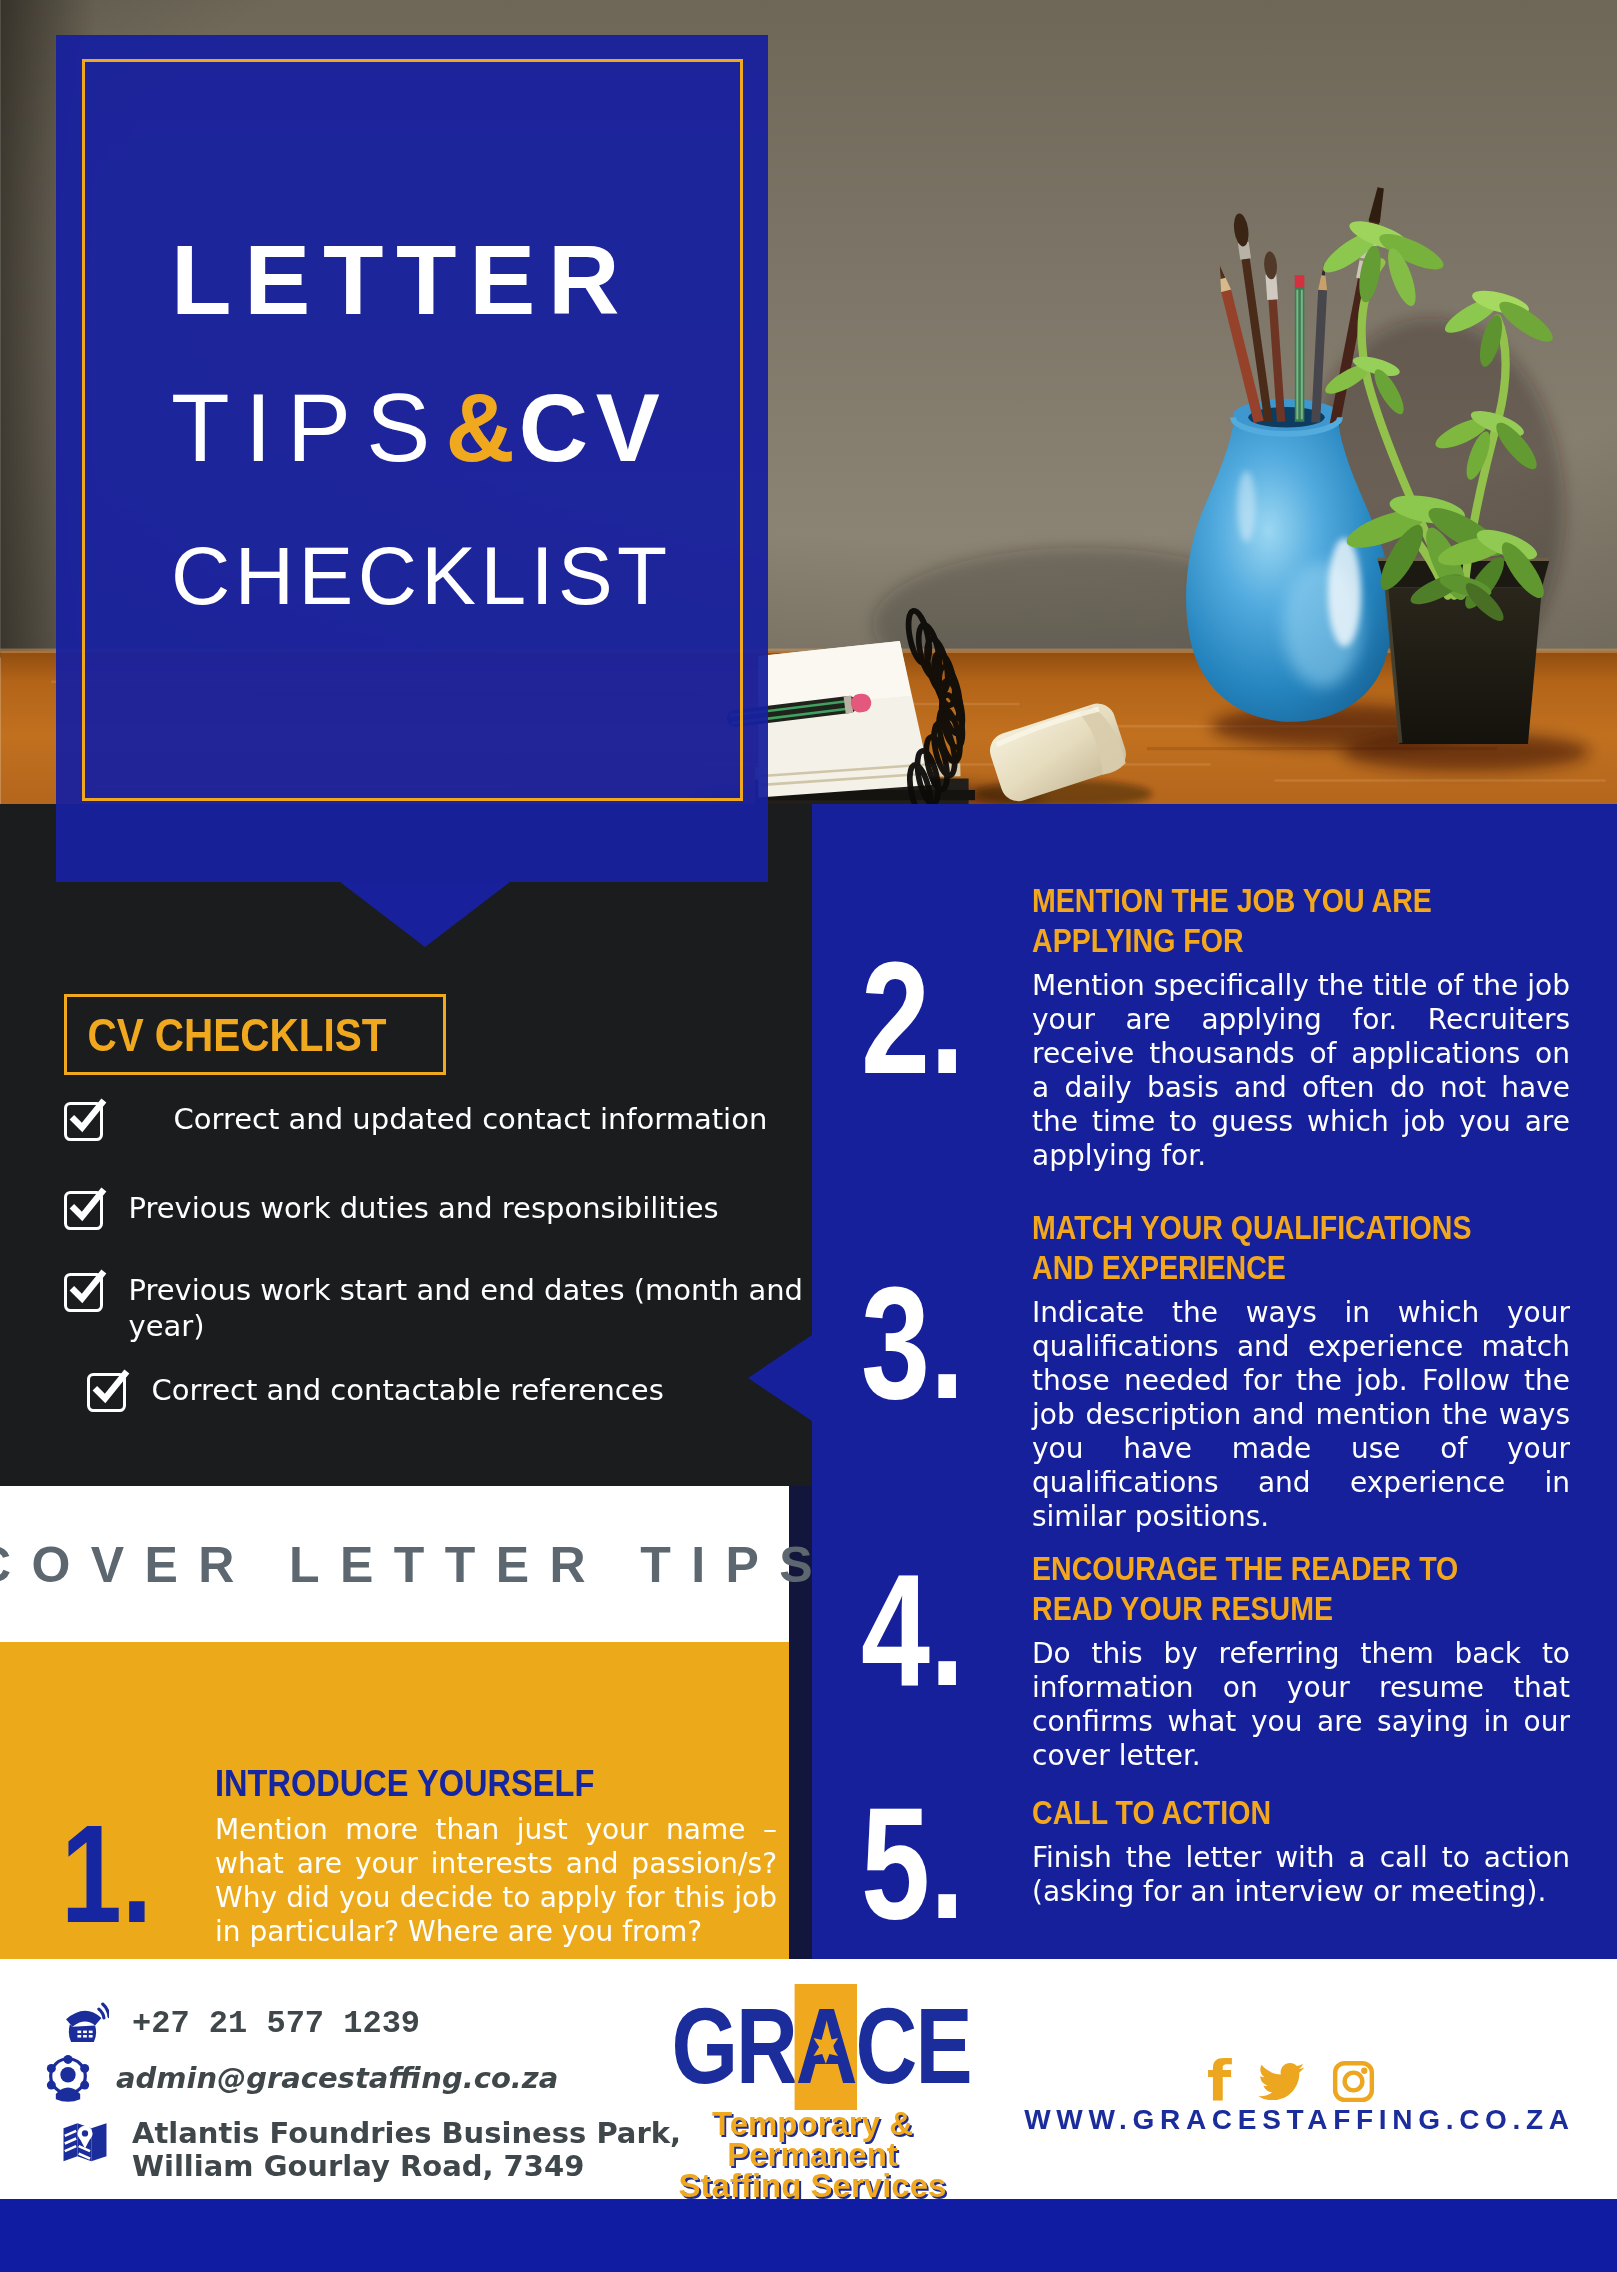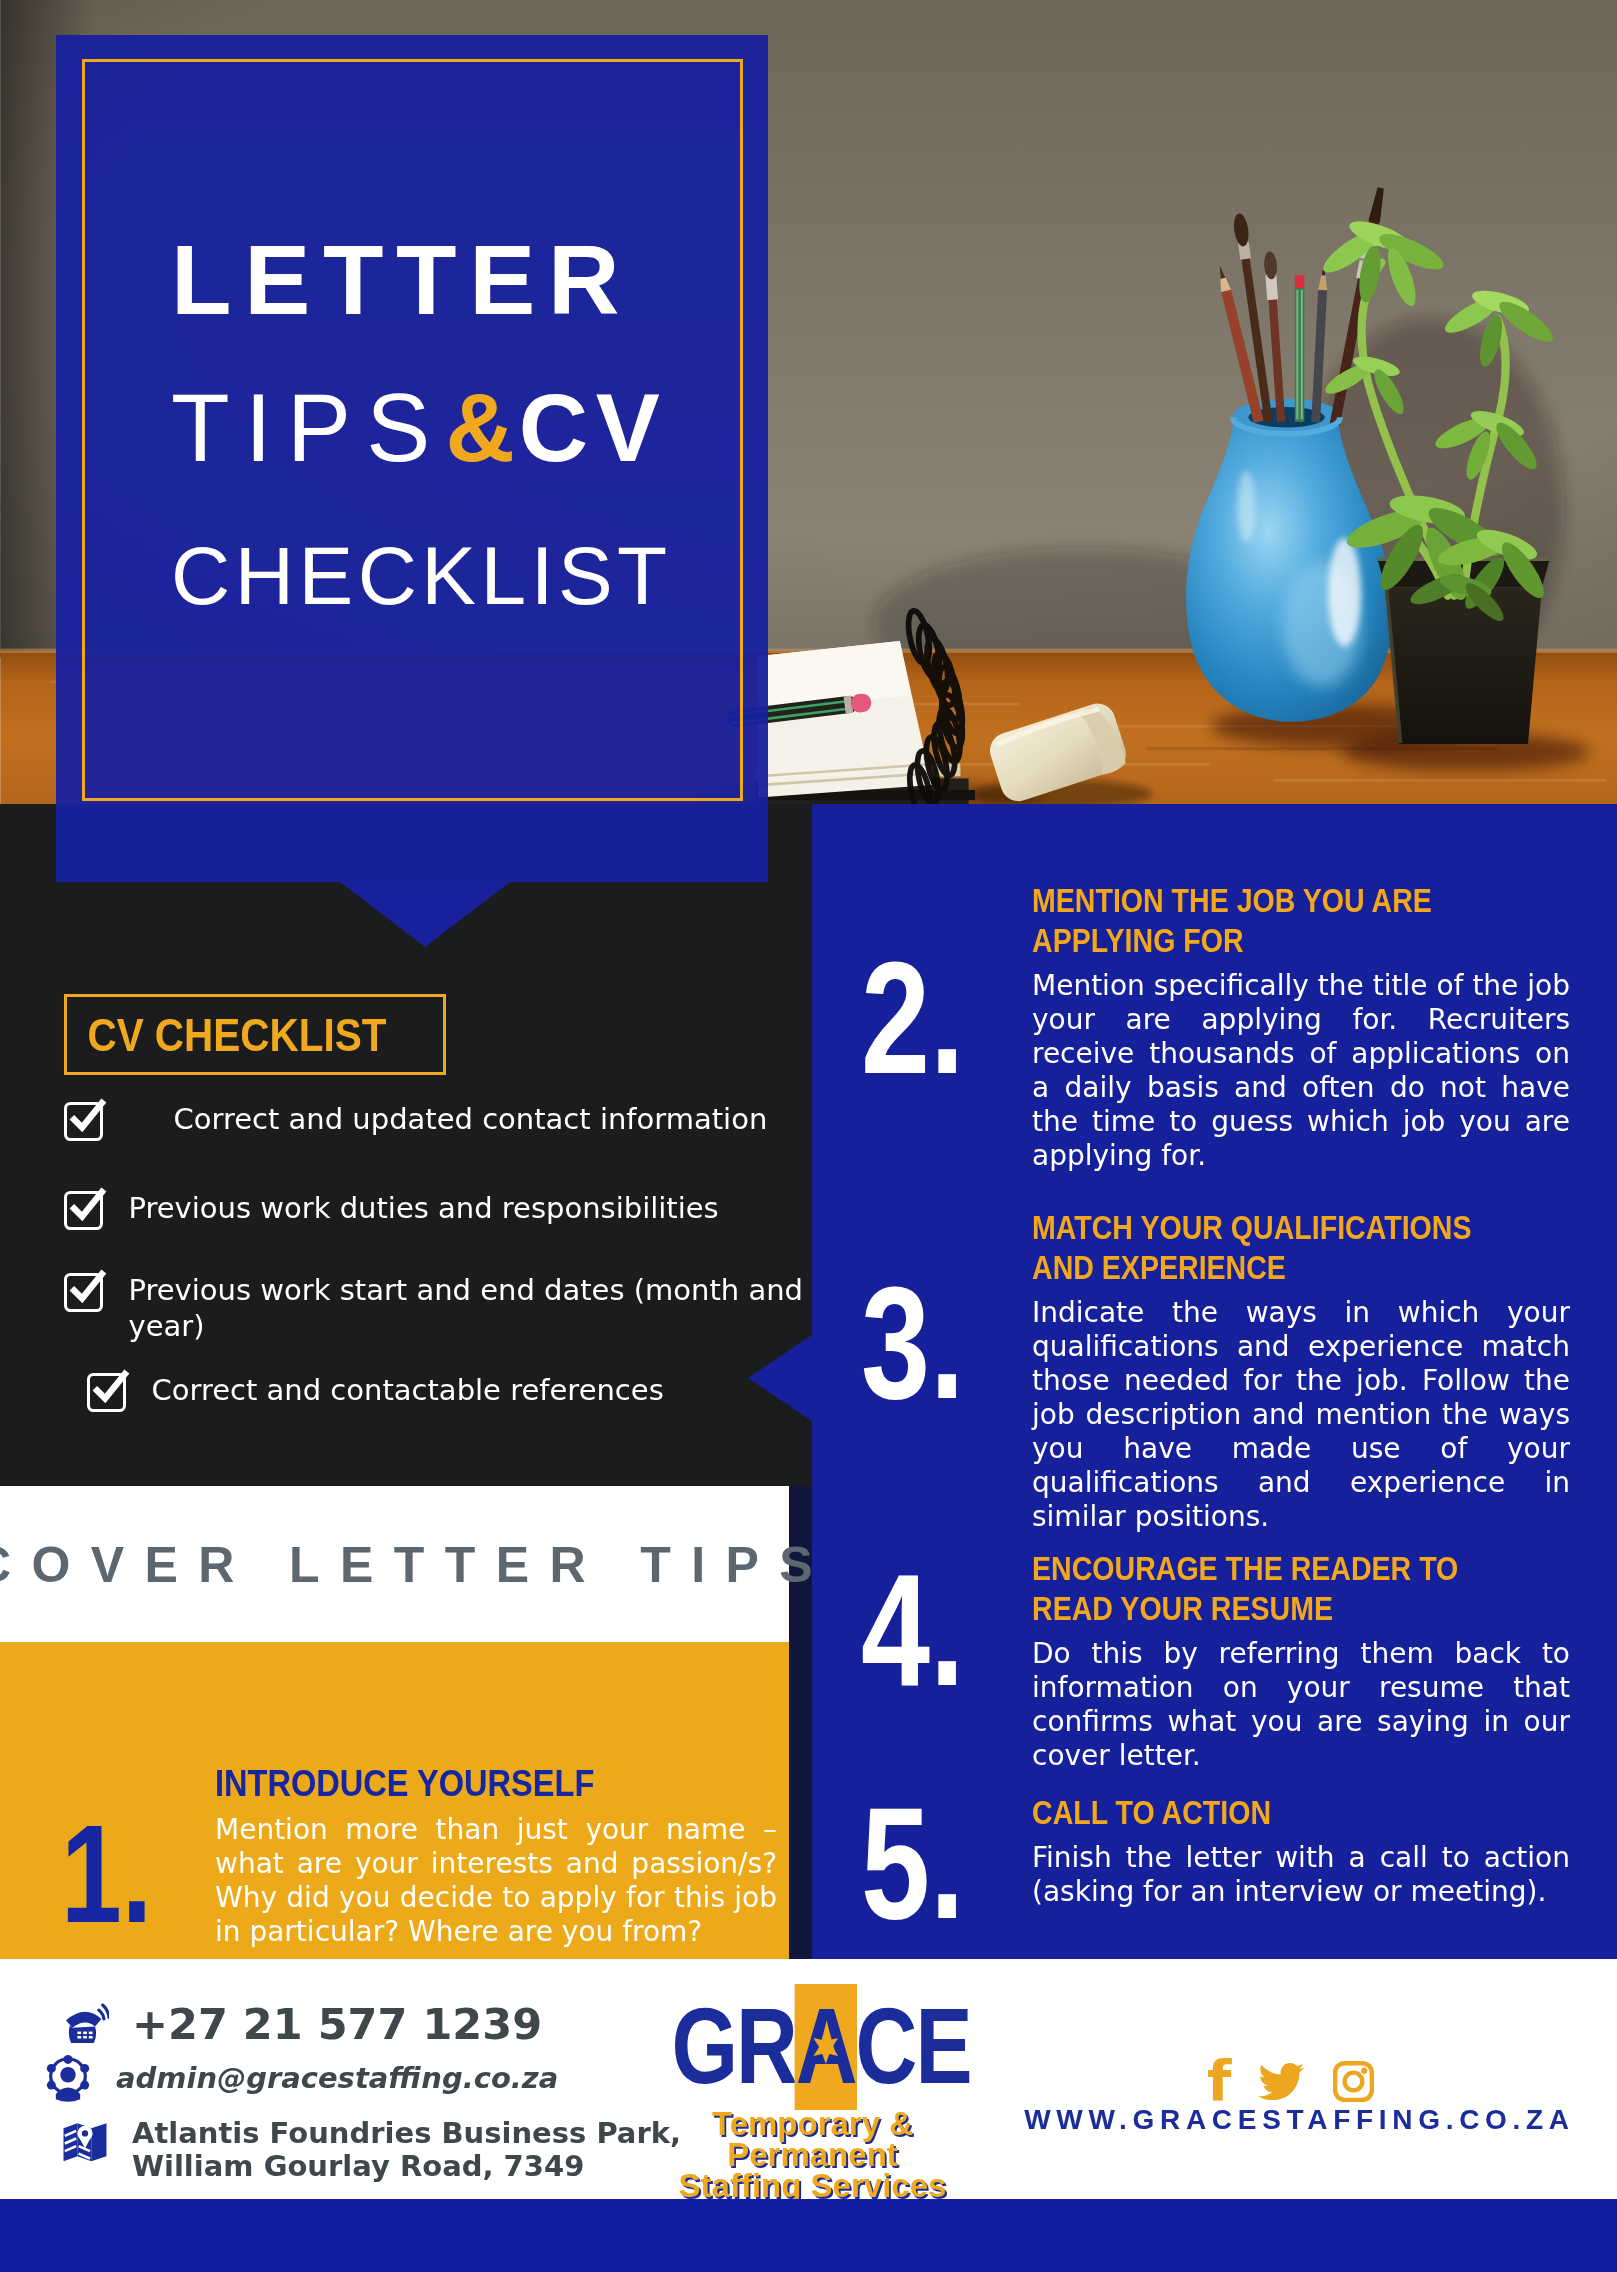--- a/index.html
+++ b/index.html
@@ -63,21 +63,21 @@
 
   .tip-1{left:57px;top:1764px;}
   .tip-1 .num{font-size:140px;color:#1626a0;left:3.8px;top:40px;}
   .tip-1 .content{margin-left:158px;width:562px;}
   .tip-1 h3{color:#1626a0;font-size:37px;transform:scaleX(0.88);}
 
   
   .f-row{position:absolute;display:flex;align-items:center;}
   .f-row .ficon{flex:none;}
   .f-text{margin-left:23px;color:#3f474b;font-weight:700;font-family:"DejaVu Sans",sans-serif;}
-  .f-phone{left:61px;top:1999px;} .f-phone .f-text{font-size:43px;}
+  .f-phone{left:61px;top:1999px;} .f-phone .f-text{font-size:32px;font-family:Liberation Mono, monospace;}
   .f-email{left:43px;top:2053px;font-style:italic;} .f-email .f-text{font-size:29px;}
   .f-addr{left:61px;top:2117px;align-items:flex-start;} .f-addr .f-text{font-size:29px;line-height:33px;}
 
   .logo-wrap{position:absolute;left:634px;top:1993px;width:357px;text-align:center;}
   .logo-text{display:inline-block;font-family:"Liberation Sans",sans-serif;font-weight:700;font-size:107px;
              line-height:1;color:#1b2c9b;letter-spacing:-2.5px;transform:scaleX(0.8);white-space:nowrap;}
   .a-wrap{position:relative;display:inline-block;}
   .a-wrap .gold-bar{position:absolute;left:-1.3px;right:-1.3px;top:-9px;bottom:-10.2px;background:#f0a91e;}
   .a-wrap .a-letter{position:relative;z-index:1;}
   .a-wrap svg{position:absolute;z-index:2;left:50%;top:36px;transform:translateX(-50%);}

